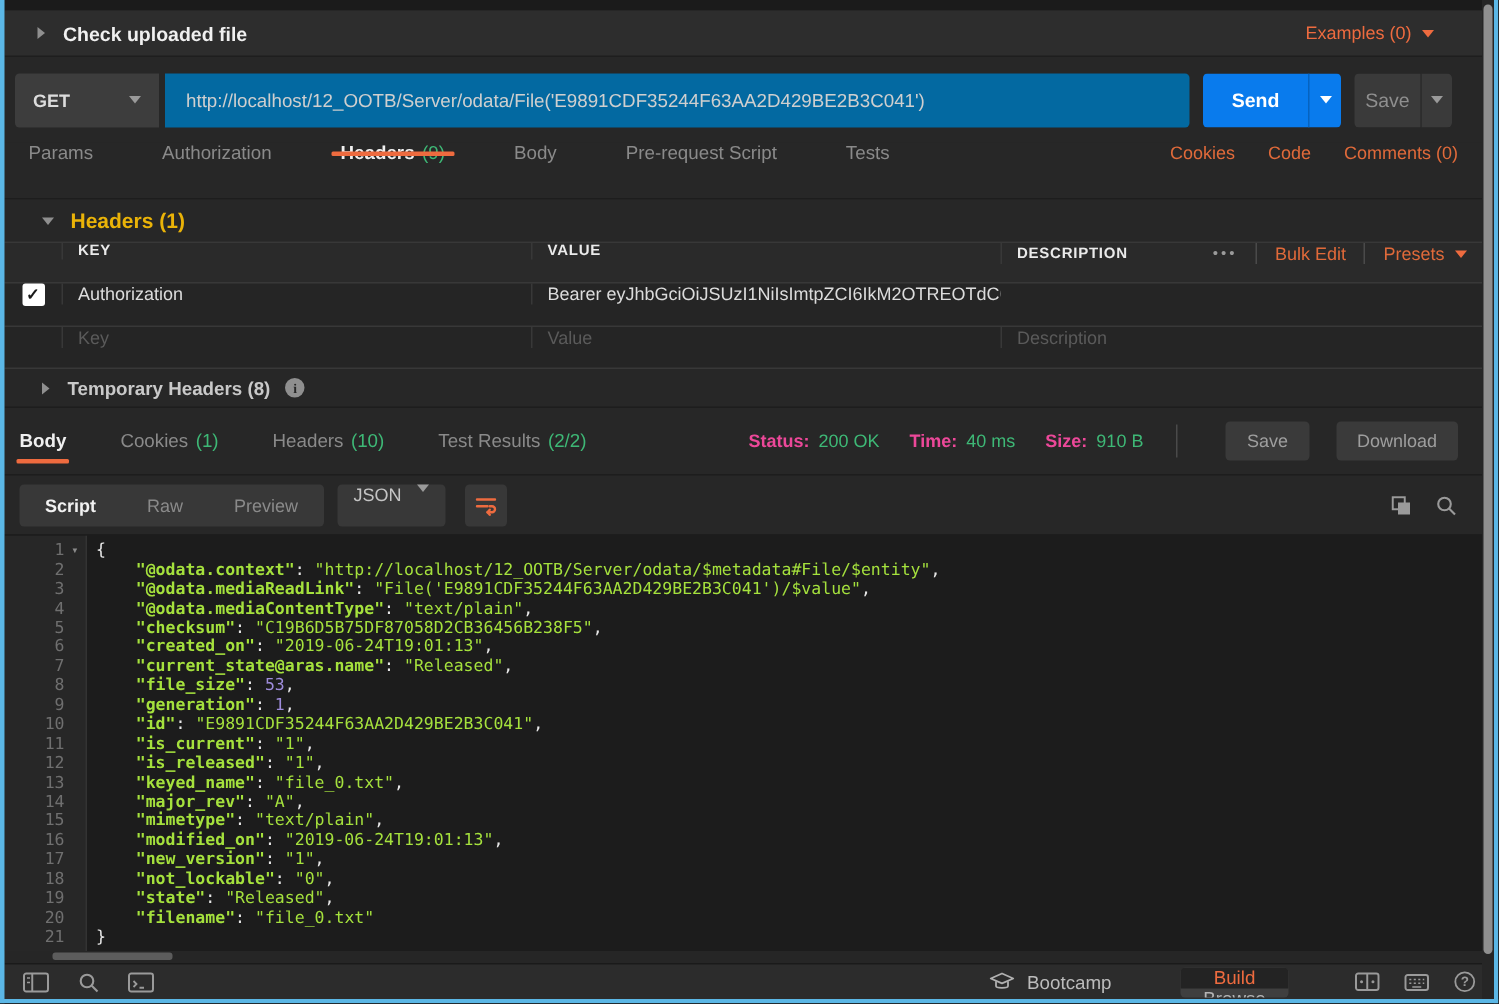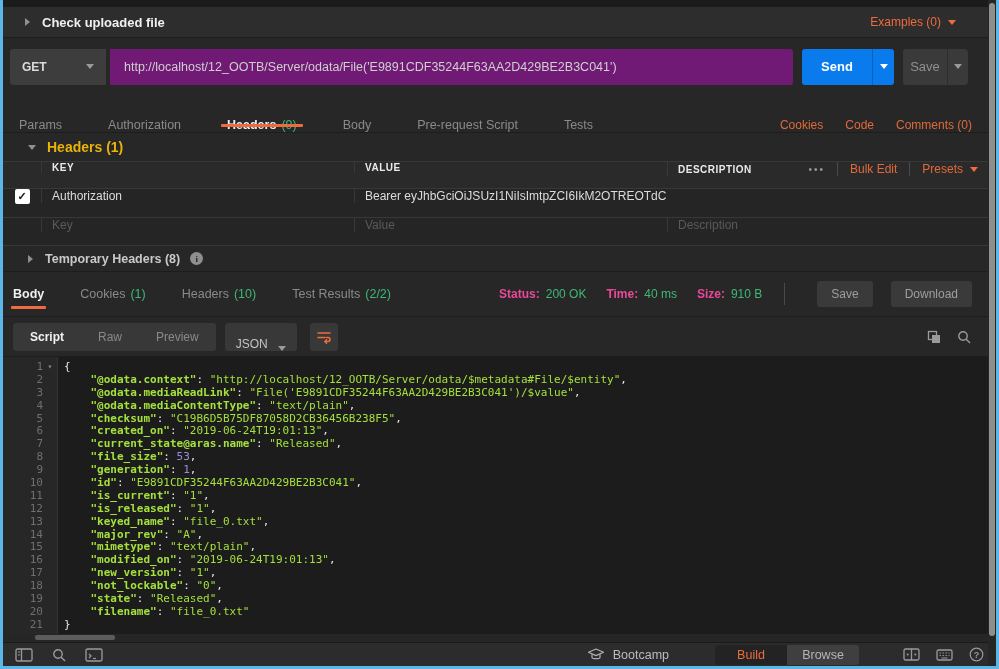--- a/index.html
+++ b/index.html
@@ -28,29 +28,29 @@
   .tri-down { width:0;height:0;border-left:4px solid transparent;border-right:4px solid transparent;border-top:5px solid #8f8f8f; display:inline-block; }
   .caret { width:0;height:0;border-left:4px solid transparent;border-right:4px solid transparent;border-top:5px solid #9a9a9a; display:inline-block; }
   .caret.orange { border-top-color:#ee6b3f; }
   .caret.white { border-top-color:#ffffff; }
 
   
   .reqbar { top:38px; height:57px; background:#272727; display:flex; align-items:center; padding:0 28px 0 7px; }
   .method { width:96px; height:36px; background:#3d3d3d; border-radius:3px 0 0 3px; display:flex; align-items:center; padding:0 12px; cursor:pointer; }
   .method .m { color:#dcdcdc; font-size:12px; font-weight:bold; flex:1; }
   .urlwrap { flex:1; margin-left:4px; margin-right:9px; }
-  .url { width:100%; height:36px; background:#701a75; border:none; border-radius:0 3px 3px 0; color:#cfcfcf; font-size:12.5px; padding:0 14px; font-family:"Liberation Sans", sans-serif; outline:none; }
+  .url { width:100%; height:36px; background:#0369a1; border:none; border-radius:0 3px 3px 0; color:#cfcfcf; font-size:12.5px; padding:0 14px; font-family:"Liberation Sans", sans-serif; outline:none; }
   .btn-split { display:flex; height:36px; border-radius:3px; overflow:hidden; }
   .send-main { background:#097bed; color:#fff; font-size:13px; font-weight:bold; width:70px; display:flex; align-items:center; justify-content:center; cursor:pointer; }
   .send-caret { background:#097bed; border-left:1px solid #0663bf; width:22px; display:flex; align-items:center; justify-content:center; cursor:pointer; }
   .save-main { background:#3a3a3a; color:#8f8f8f; font-size:13px; width:44px; display:flex; align-items:center; justify-content:center; cursor:pointer; margin-left:9px; border-radius:3px 0 0 3px; height:36px; }
   .save-caret { background:#3a3a3a; border-left:1px solid #2d2d2d; width:21px; display:flex; align-items:center; justify-content:center; cursor:pointer; border-radius:0 3px 3px 0; height:36px; }
 
   
-  .reqtabs { top:95px; height:38px; background:#272727; display:flex; align-items:flex-end; padding:0 24px 0 14px; border-bottom:1px solid #1d1d1d; }
+  .reqtabs { top:95px; height:38px; background:#272727; display:flex; align-items:flex-start; padding:0 24px 0 14px; border-bottom:1px solid #1d1d1d; }
   .rtab { display:flex; align-items:center; gap:5px; padding:0 2px; margin-right:42px; font-size:12.5px; color:#8a8a8a; cursor:pointer; position:relative; }
   .rtab.active { color:#f0f0f0; font-weight:bold; }
   .rtab.active::after { content:""; position:absolute; left:-4px; right:-4px; bottom:5px; height:3px; background:#ee6b3f; border-radius:1px; }
   .cnt { color:#3eb876; font-weight:normal; }
   .reqtabs .spacer { flex:1; }
   .rlink { color:#e06a3a; font-size:12px; display:flex; align-items:center; margin-left:22px; cursor:pointer; }
 
   
   .sectitle { top:133px; height:28px; background:#272727; display:flex; align-items:center; padding-left:25px; }
   .sectitle .t { color:#eab308; font-size:14px; font-weight:bold; margin-left:11px; }
@@ -91,21 +91,21 @@
   .mlabel { color:#ec4899;font-weight:bold; }
   .mval { color:#3eb876; margin-right:14px; }
   .meta .vdiv { margin:0 14px 0 2px; height:22px; }
   .rbtn { height:26px; background:#3a3a3a; border-radius:3px; color:#9e9e9e; font-size:12px; display:flex; align-items:center; justify-content:center; padding:0 14px; cursor:pointer; margin-left:12px; }
 
   
   .rtoolbar { top:316px; height:40px; background:#272727; border-top:1px solid #1d1d1d; display:flex; align-items:center; padding:0 24px 0 10px; }
   .viewgroup { display:flex; height:28px; background:#383838; border-radius:3px; overflow:hidden; }
   .vseg { padding:0 17px; display:flex; align-items:center; font-size:12px; color:#8a8a8a; cursor:pointer; }
   .vseg.active { color:#f2f2f2; font-weight:bold; }
-  .fmt { margin-left:9px; height:28px; background:#383838; border-radius:3px; display:flex; align-items:flex-end; padding:0 11px; gap:10px; color:#c4c4c4; font-size:12px; cursor:pointer; }
+  .fmt { margin-left:9px; height:28px; background:#383838; border-radius:3px; display:flex; align-items:flex-start; padding:0 11px; gap:10px; color:#c4c4c4; font-size:12px; cursor:pointer; }
   .wrapbtn { margin-left:13px; width:28px; height:28px; background:#383838; border-radius:3px; display:flex; align-items:center; justify-content:center; cursor:pointer; }
   .rtoolbar .spacer { flex:1; }
   .toolicon { margin-left:14px; cursor:pointer; display:flex; align-items:center; }
 
   
   .editor { top:356px; height:278px; background:#1c1c1c; border-top:1px solid #1d1d1d; font-family:"DejaVu Sans Mono", monospace; font-size:11px; overflow:hidden; }
   .gutterbg { position:absolute; left:0; top:0; bottom:0; width:55px; background:#272727; border-right:1px solid #333; }
   .lines { position:relative; padding-top:4px; }
   .cl { display:flex; height:12.9px; line-height:12.9px; }
   .ln { width:40px; text-align:right; color:#6f6f6f; flex:none; }
@@ -121,21 +121,21 @@
   .hscrollrow { top:634px; height:8px; background:#262626; }
   .hthumb { position:absolute; left:32px; top:1px; width:80px; height:5px; background:#5c5c5c; border-radius:2px; cursor:pointer; }
   .vscroll { position:absolute; top:0; right:3px; width:8px; height:666px; background:#262626; z-index:40; }
   .vthumb { position:absolute; left:1px; top:3px; width:6px; height:633px; background:#8f8f8f; border-radius:3px; cursor:pointer; }
 
   
   .statusbar { top:642px; height:24px; background:#2c2c2c; border-top:1px solid #1a1a1a; display:flex; align-items:center; padding:0 12px 0 12px; }
   .sicon { margin-right:18px; display:flex; align-items:center; cursor:pointer; }
   .statusbar .spacer { flex:1; }
   .bootcamp { display:flex; align-items:center; gap:8px; color:#bcbcbc; font-size:12.5px; cursor:pointer; margin-right:46px; }
-  .seg2 { display:flex; height:20px; background:#3f3f3f; border-radius:3px; overflow:hidden; margin-right:28px; }
+  .seg2 { display:flex; height:20px; background:#3f3f3f; border-radius:3px; overflow:hidden; margin-right:28px;flex-direction:column; }
   .seg2 .s { width:72px; display:flex; align-items:center; justify-content:center; font-size:12.5px; cursor:pointer; }
   .seg2 .s.build { background:#232323; color:#ee6b3f; }
   .seg2 .s.browse { color:#b4b4b4; }
   .ricon { margin-left:16px; display:flex; align-items:center; cursor:pointer; }
 </style>
 </head>
 <body>
 
 <div class="window">
   <div class="row topstrip"></div>

